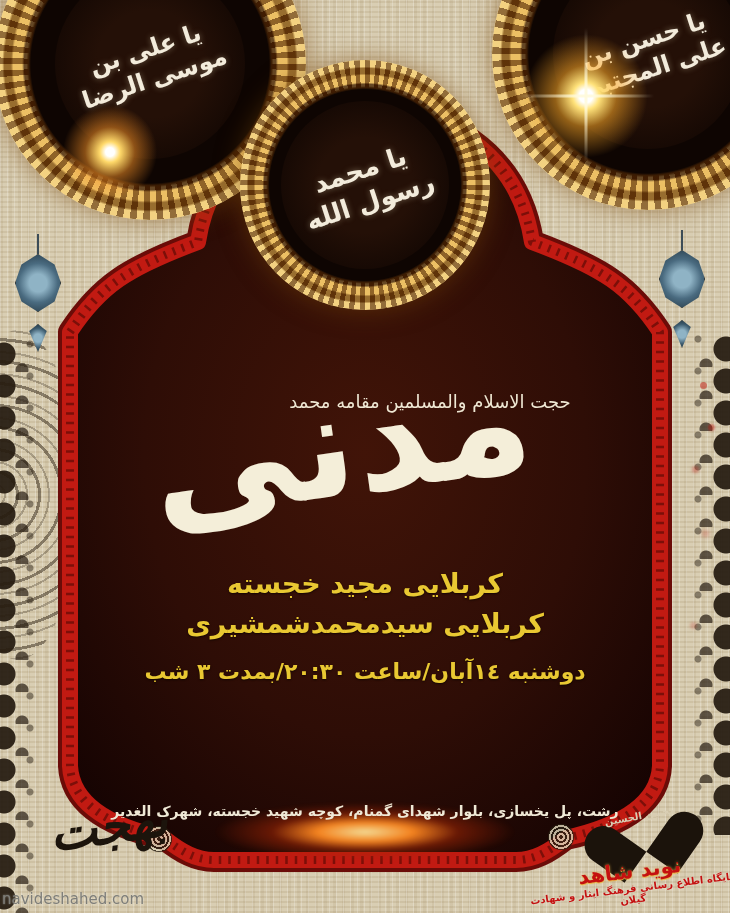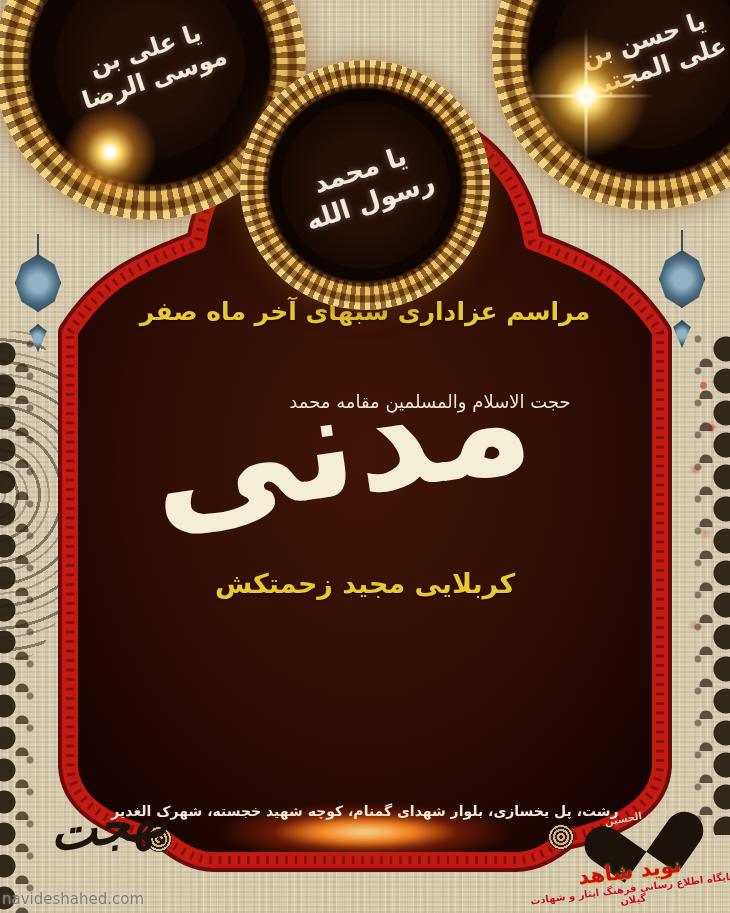--- a/index.html
+++ b/index.html
@@ -142,24 +142,25 @@
         <stop offset="55%" stop-color="#2e0d06"></stop>
         <stop offset="100%" stop-color="#140302"></stop>
       </radialGradient>
     </defs>
     <path d="M 70 332 C 100 286 128 268 198 242 C 212 150 290 108 365 108 C 440 108 518 150 532 242 C 602 268 630 286 660 332 L 660 766 C 658 804 620 826 566 838 C 548 852 534 860 516 860 L 214 860 C 196 860 182 852 164 838 C 110 826 72 804 70 766 Z" fill="none" stroke="#6b0c08" stroke-width="24" stroke-linejoin="round"></path>
     <path d="M 70 332 C 100 286 128 268 198 242 C 212 150 290 108 365 108 C 440 108 518 150 532 242 C 602 268 630 286 660 332 L 660 766 C 658 804 620 826 566 838 C 548 852 534 860 516 860 L 214 860 C 196 860 182 852 164 838 C 110 826 72 804 70 766 Z" fill="url(#archGrad)" stroke="#c11a12" stroke-width="16" stroke-linejoin="round"></path>
     <path d="M 70 332 C 100 286 128 268 198 242 C 212 150 290 108 365 108 C 440 108 518 150 532 242 C 602 268 630 286 660 332 L 660 766 C 658 804 620 826 566 838 C 548 852 534 860 516 860 L 214 860 C 196 860 182 852 164 838 C 110 826 72 804 70 766 Z" fill="none" stroke="#7c0f09" stroke-width="8" stroke-dasharray="2.5 7" stroke-linejoin="round"></path>
   </svg>
   <div class="ember"></div>
 
-  <div class="tline t-title">مراسم عزاداری شبهای آخر ماه صفر</div>
   <div class="tline t-name">مدنی</div>
   <div class="tline t-intro">حجت الاسلام والمسلمین مقامه محمد</div>
-  <div class="tline t-eulogist1">کربلایی مجید زحمتکش</div>
+  <div class="tline t-eulogist1">کربلایی مجید خجسته</div>
+  <div class="tline t-eulogist2">کربلایی سیدمحمدشمشیری</div>
+  <div class="tline t-schedule">دوشنبه ١٤آبان/ساعت ٢٠:٣٠/بمدت ٣ شب</div>
   <div class="tline t-address">رشت، پل یخسازی، بلوار شهدای گمنام، کوچه شهید خجسته، شهرک الغدیر</div>
 
   <div class="pendant pendant-left">
     <div class="p-line"></div>
     <div class="p-main"></div>
     <div class="p-sub"></div>
   </div>
   <div class="pendant pendant-right">
     <div class="p-line"></div>
     <div class="p-main"></div>

